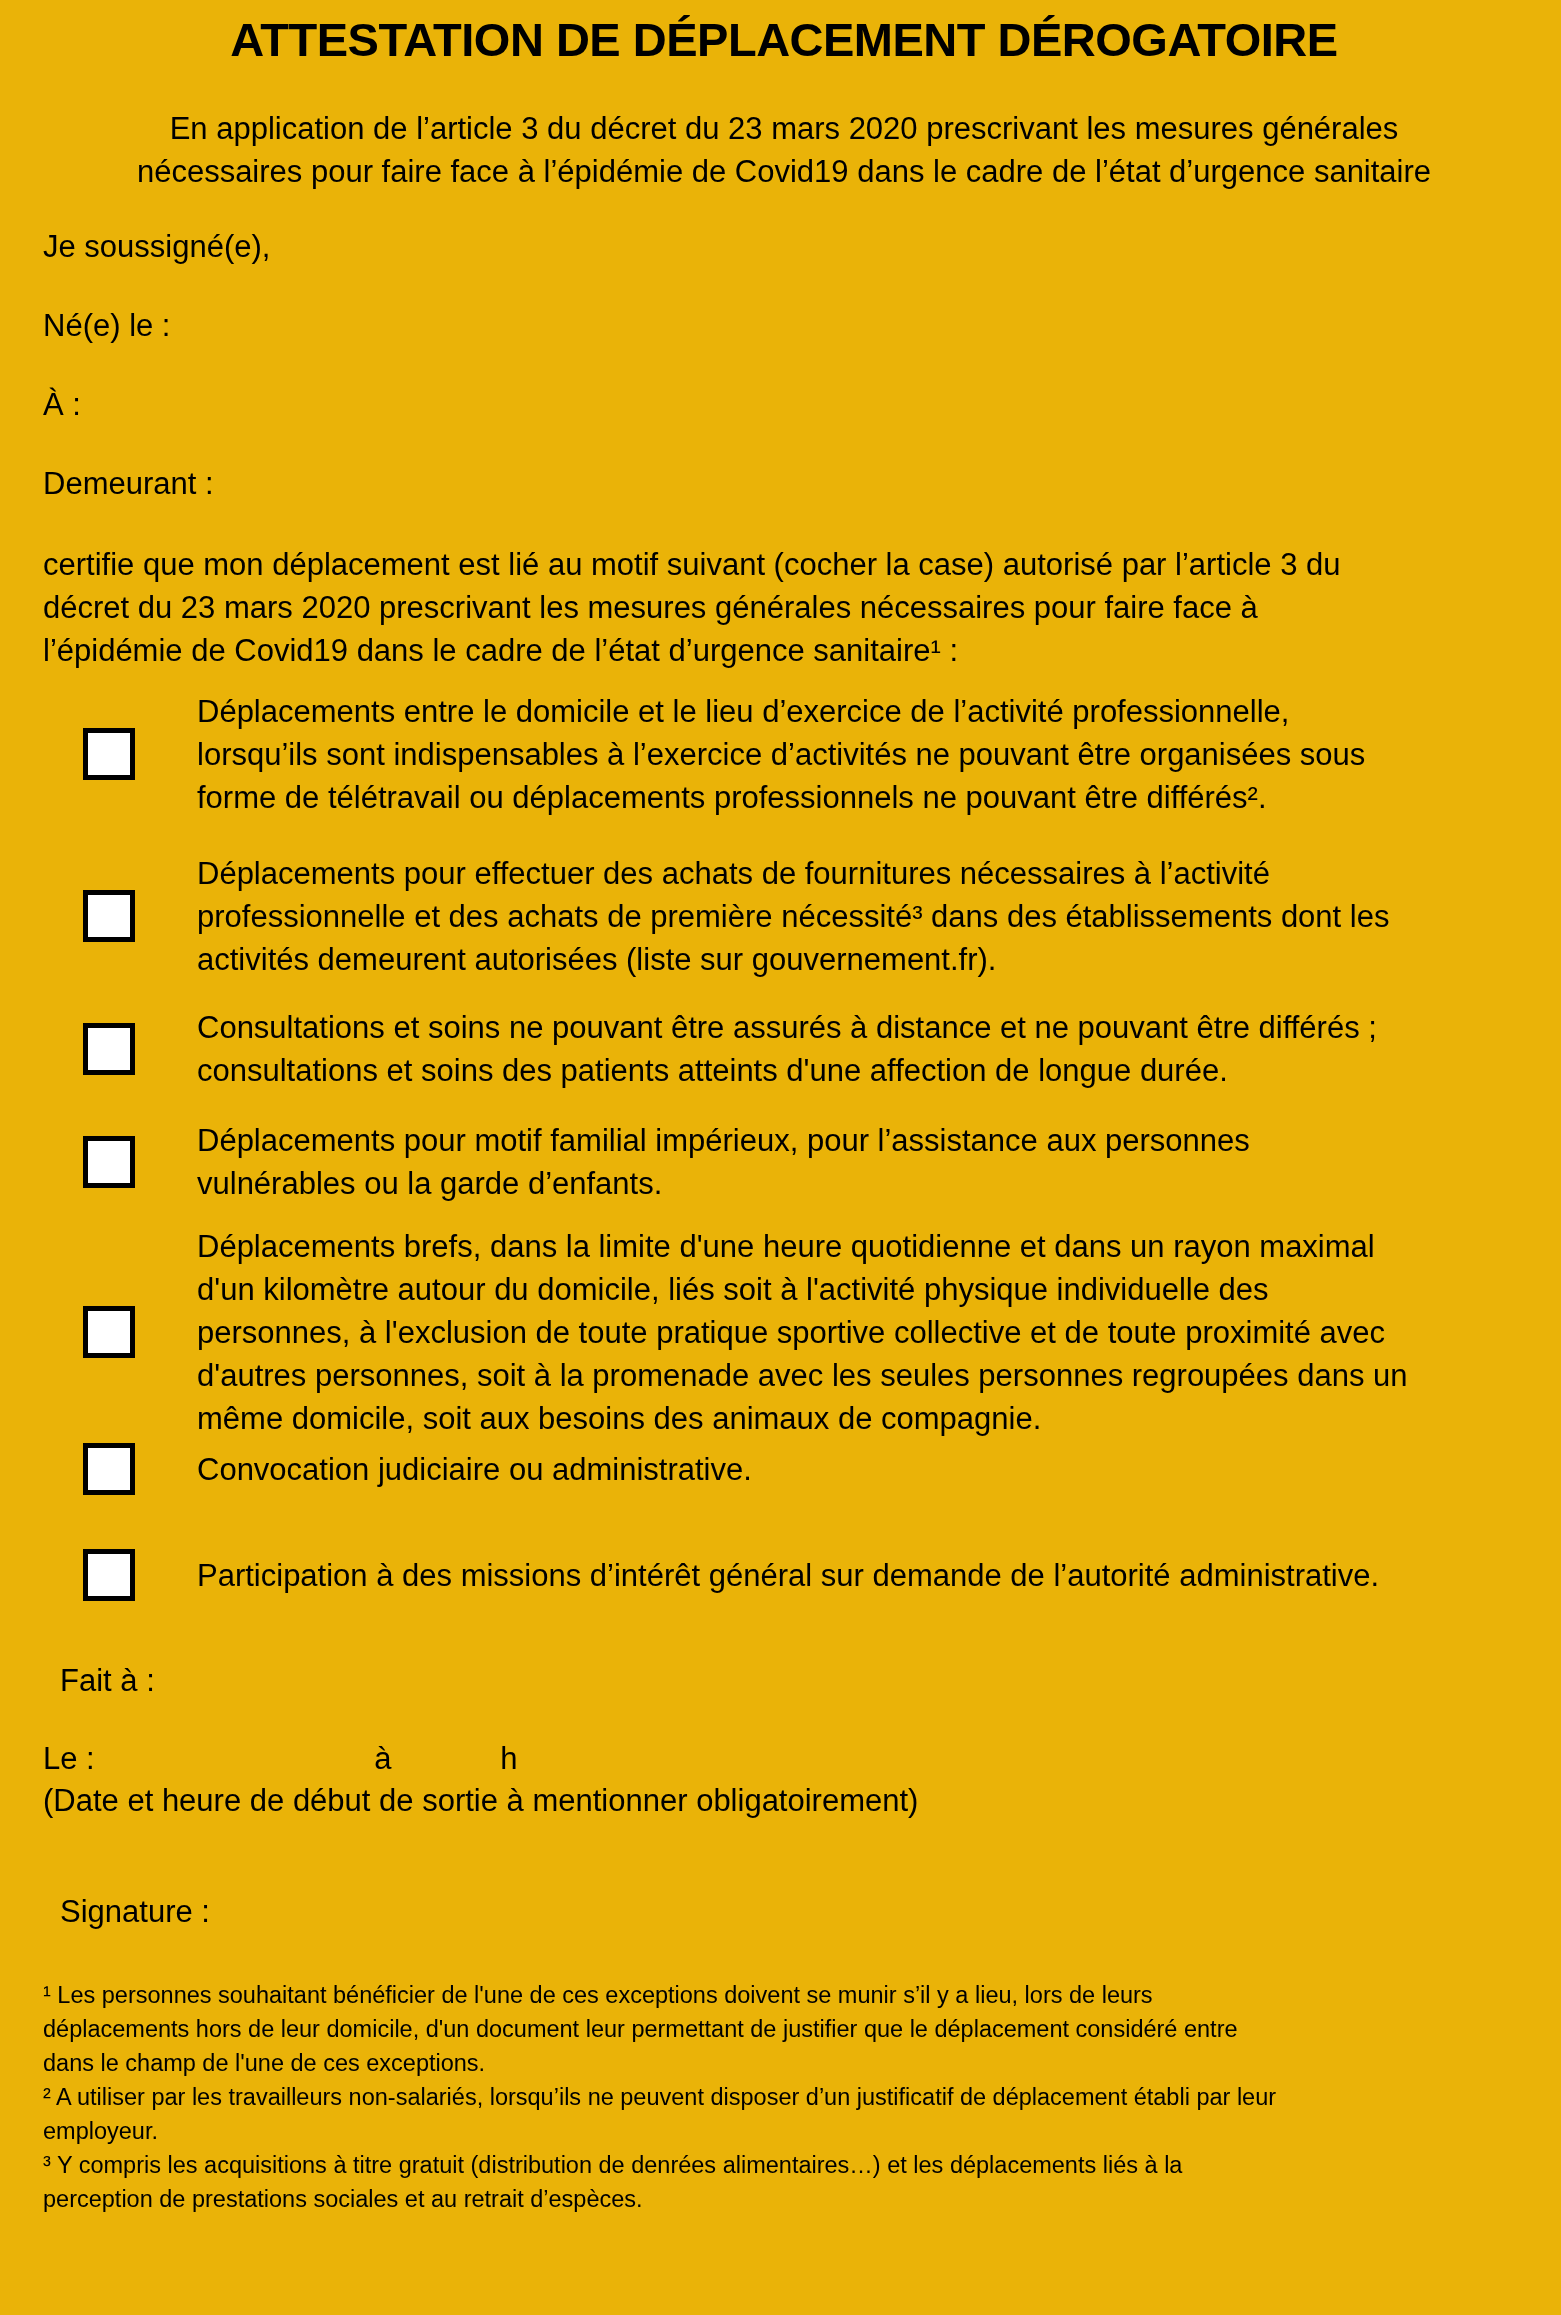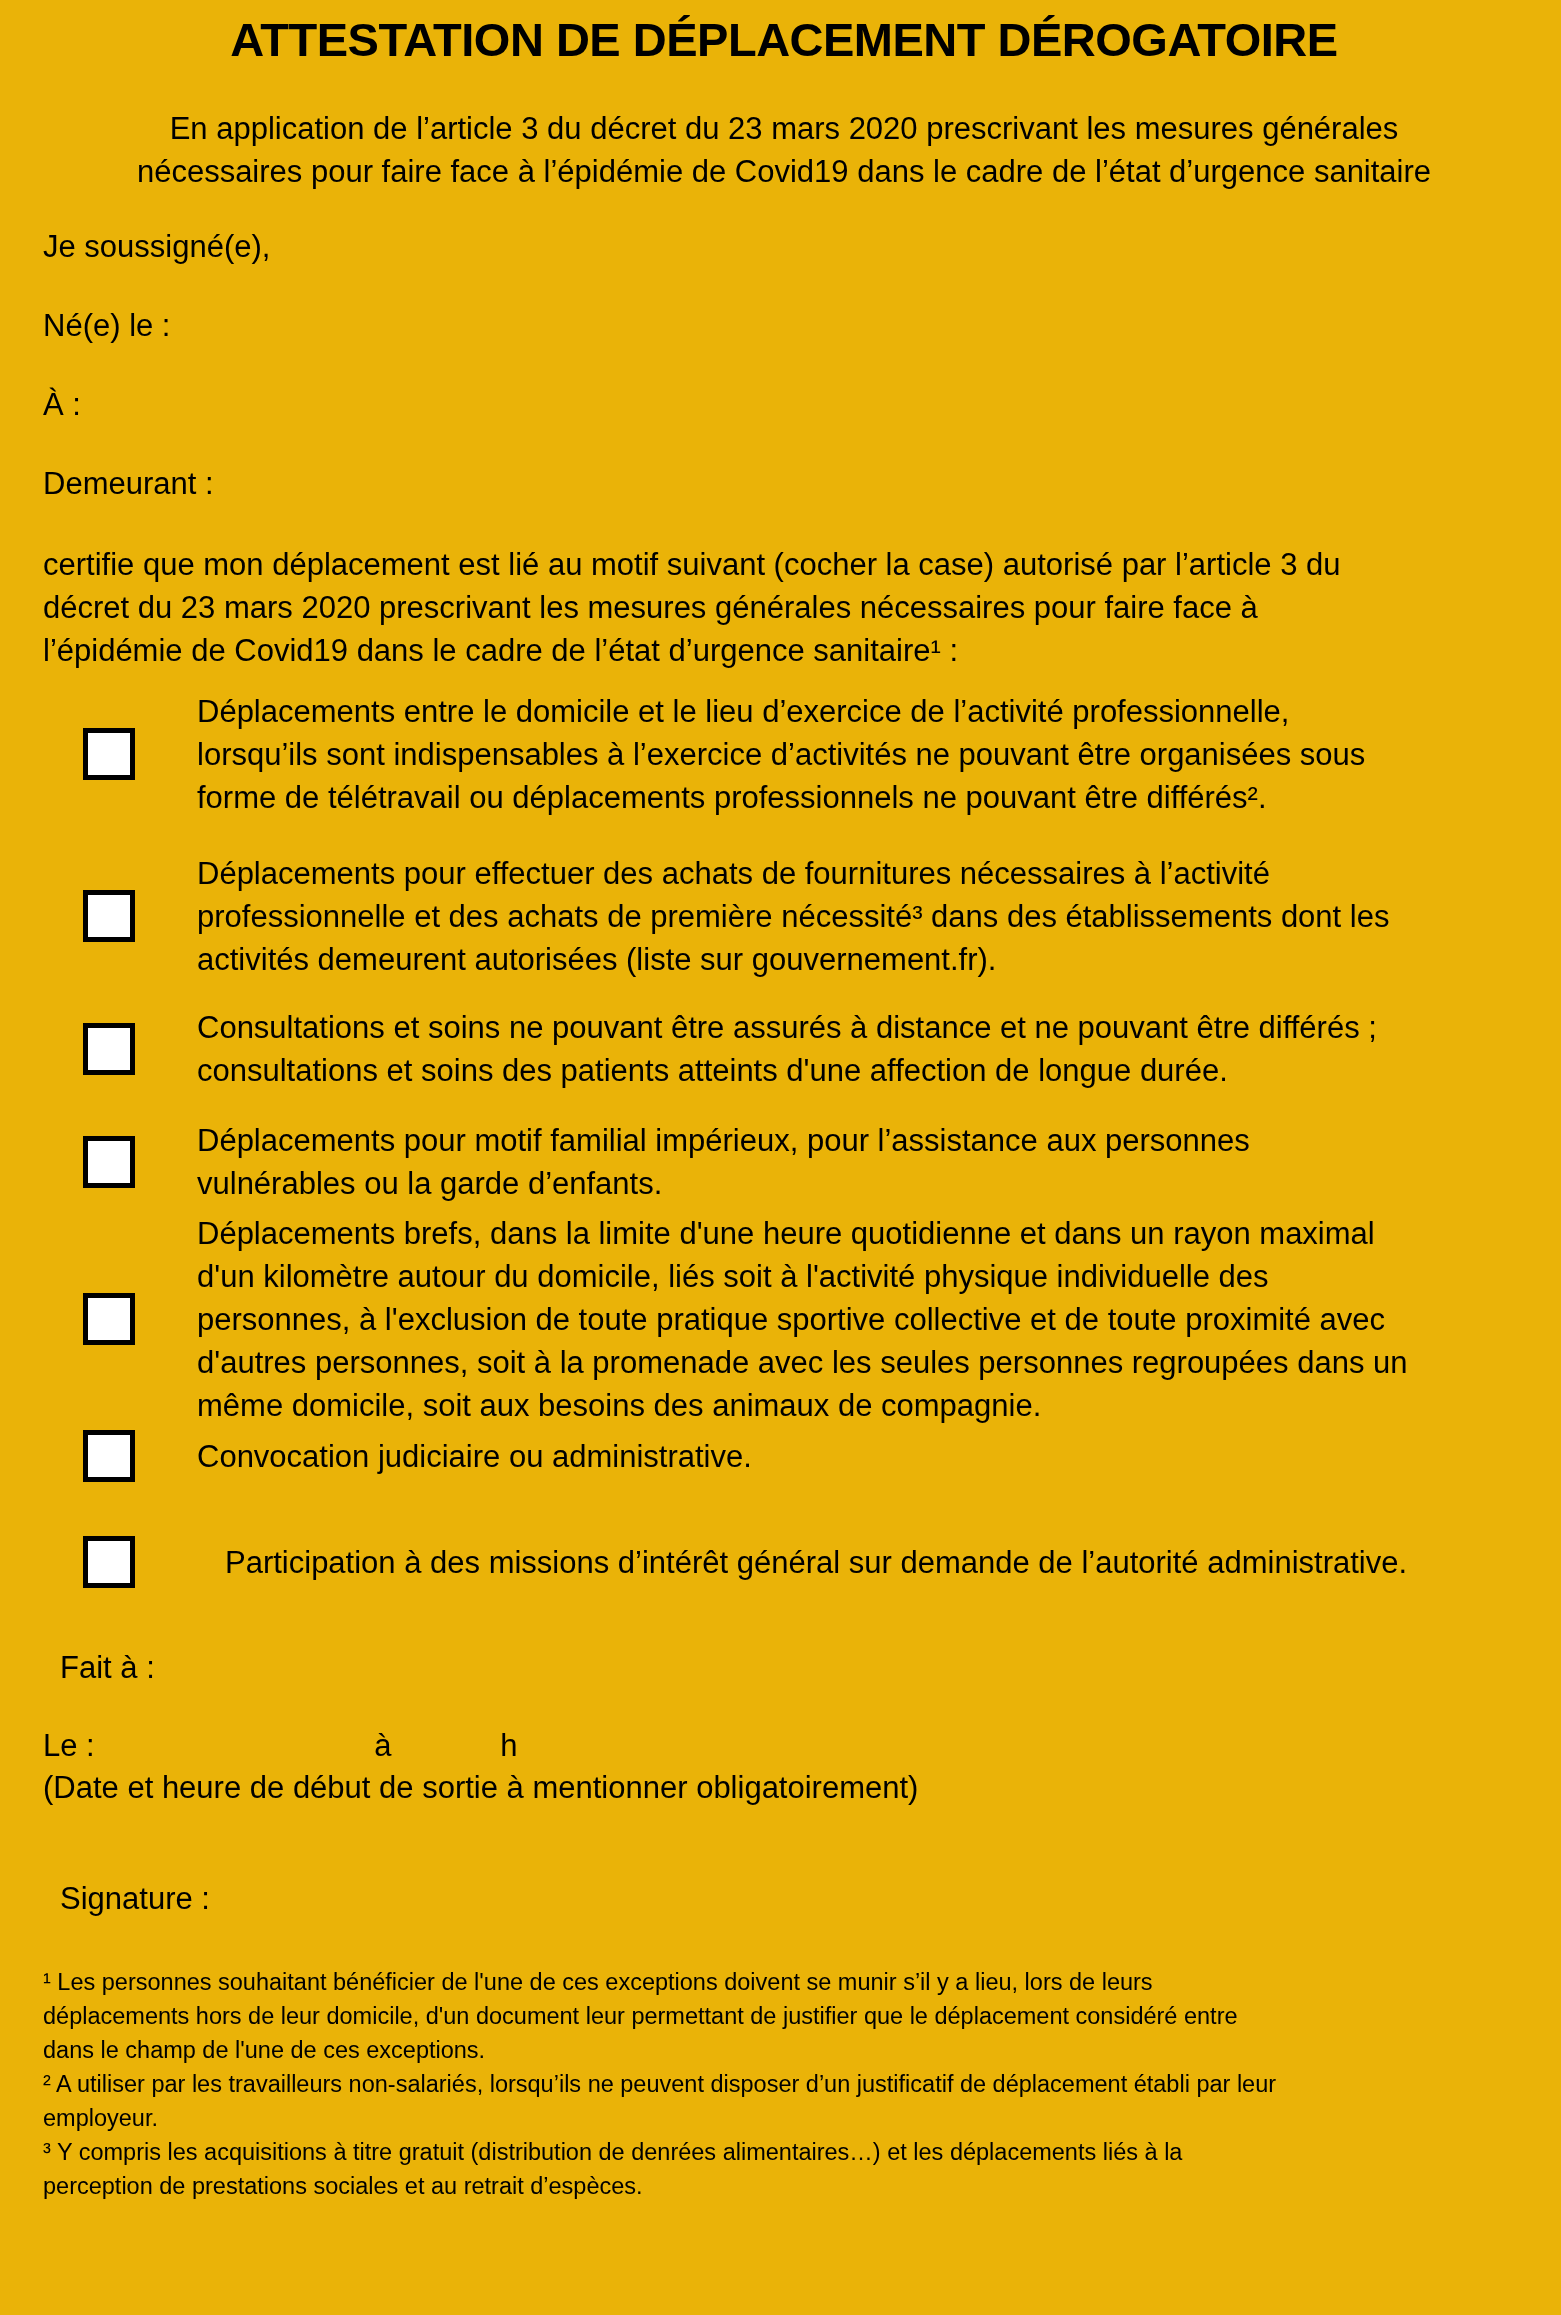--- a/index.html
+++ b/index.html
@@ -21,23 +21,23 @@
     text-align:center;margin:40px 0 0;white-space:pre-line;
   }
   .line{margin:32px 0 0;}
   .field-line{margin:36px 0 0;}
   .certify{margin:38px 0 0;white-space:pre-line;}
   .checklist{margin-top:18px;}
   .row{display:flex;align-items:center;margin-top:33px;padding-left:40px;}
   .row:first-child{margin-top:0;}
   .row:nth-child(3){margin-top:25px;}
   .row:nth-child(4){margin-top:27px;}
-  .row:nth-child(5){margin-top:7px;}
+  .row:nth-child(5){margin-top:20px;}
   .row:nth-child(6){margin-top:3.6px;}
-  .row:nth-child(7){margin-top:54px;gap:28px;}
+  .row:nth-child(7){margin-top:54px;}
   .checkbox{
     width:42px;height:42px;border:5.4px solid #000;
     margin-right:62px;flex:none;background:#fff;
   }
   .item-text{white-space:pre-line;}
   .fait{margin-top:58px;}
   .date-block{margin-top:36px;line-height:42px;}
   .date-line .a-label{display:inline-block;margin-left:271px;}
   .date-line .h-label{display:inline-block;margin-left:100px;}
   .signature{margin-top:68px;}

